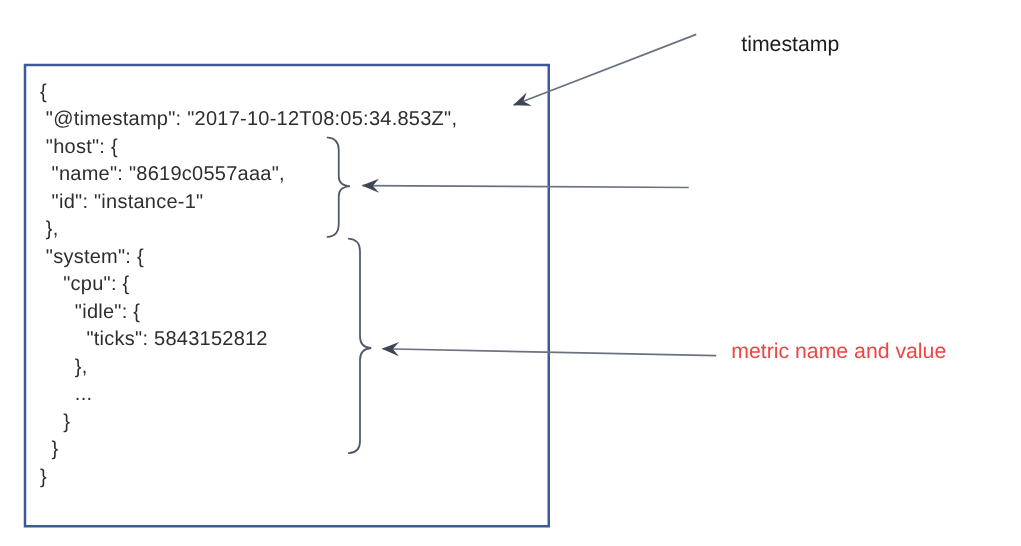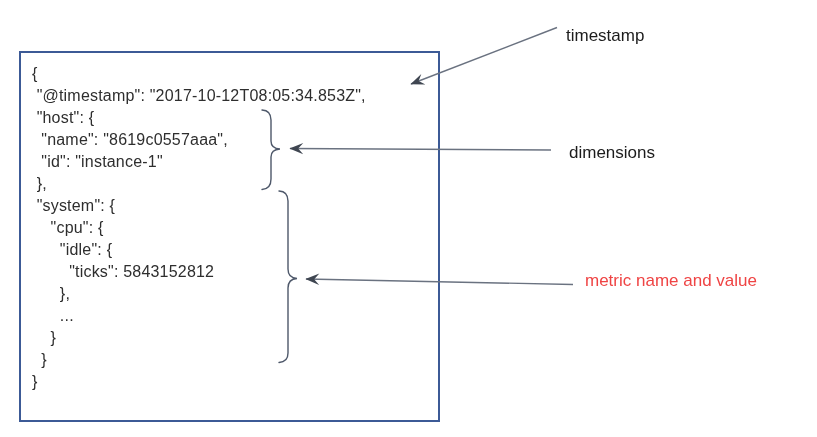--- a/index.html
+++ b/index.html
@@ -46,21 +46,21 @@
     height: 437px;
     pointer-events: none;
   }
   .label {
     position: absolute;
     font-size: 17px;
     line-height: 22px;
     color: #1c1c1c;
     white-space: nowrap;
   }
-  .label-timestamp { left: 566px; top: 25px; }
+  .label-timestamp { left: 593px; top: 25px; }
   .label-dimensions { left: 569px; top: 142px; }
   .label-metric { left: 585px; top: 270px; }
 </style>
 </head>
 <body>
 
 <div class="stage">
 
   <div class="code-box" style="border-color: rgb(60, 90, 150);">
     <div class="code" style="color: rgb(46, 46, 46);">
@@ -95,17 +95,16 @@
 
     <line x1="557" y1="27.5" x2="411" y2="84" stroke-width="1.4" marker-end="url(#ah)" stroke="#6a7280"></line>
 
     <line x1="551" y1="150" x2="290" y2="148.5" stroke-width="1.4" marker-end="url(#ah)" stroke="#6a7280"></line>
 
     <line x1="573" y1="284.5" x2="306" y2="279" stroke-width="1.4" marker-end="url(#ah)" stroke="#6a7280"></line>
   </svg>
 
   <div class="label label-timestamp" style="color: rgb(28, 28, 28);">timestamp</div>
 
-  <div class="label label-dimensions" style="color: rgb(28, 28, 28);">dimensions</div>
 
   <div class="label label-metric" style="color: #ef4444;">metric name and value</div>
 
 </div>
 
 </body></html>

